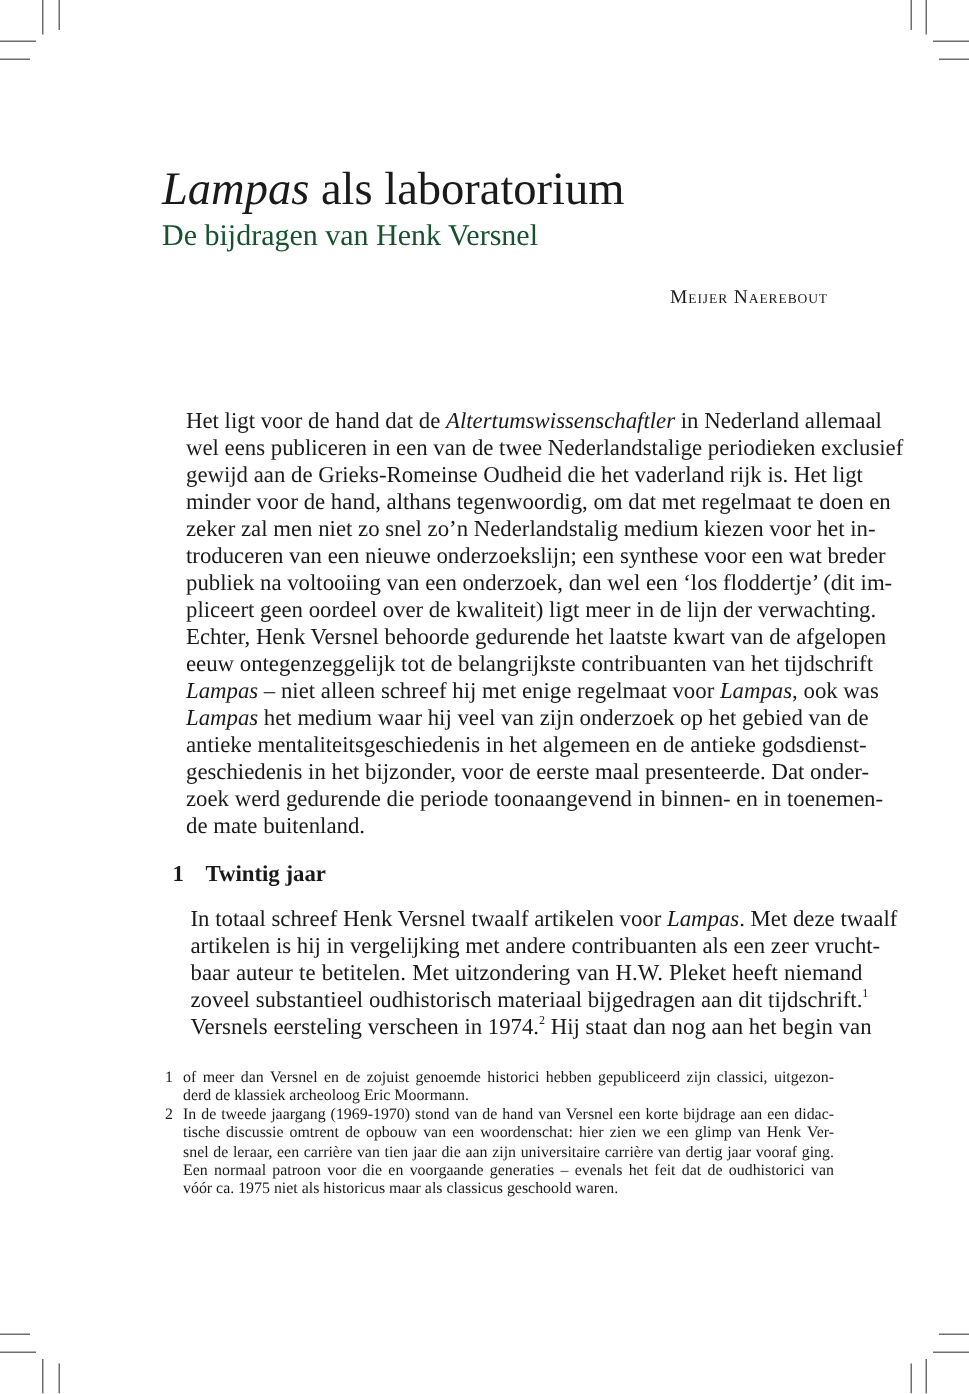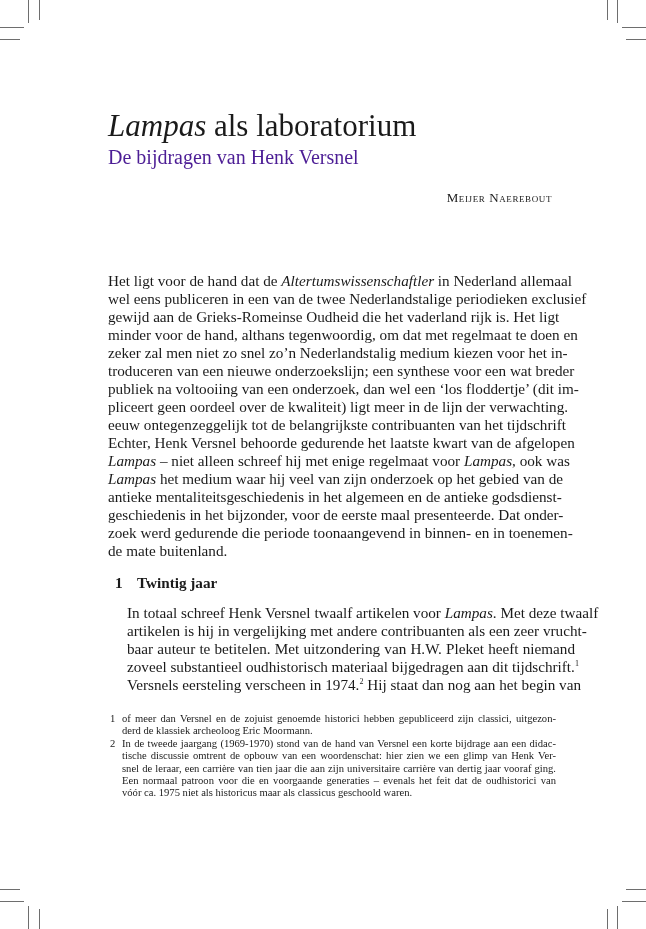--- a/index.html
+++ b/index.html
@@ -11,21 +11,21 @@
       position: absolute; left: 108px; top: 0; width: 448px;
       font-family: "DejaVu Serif", "Liberation Serif", serif;
     }
     .title {
       position: absolute; left: 0; top: 108px; width: 448px;
       font-family: Liberation Serif, serif; font-size: 31px; line-height: 36px; color: #1a1a1a; white-space: nowrap;
     }
     .title em { font-style: italic; }
     .subtitle {
       position: absolute; left: 0; top: 145px;
-      font-family: "Liberation Serif", serif; font-size: 20px; line-height: 24px; color: #4c1d95; white-space: nowrap;
+      font-family: "Liberation Serif", serif; font-size: 20px; line-height: 24px; color: #14532d; white-space: nowrap;
     }
     .author {
       position: absolute; right: 4px; top: 190px;
       font-family: "Liberation Serif", serif; font-size: 13px; line-height: 16px; font-variant: small-caps; letter-spacing: 0.6px; white-space: nowrap;
     }
     .para {
       position: absolute; left: 0; width: 448px;
       font-family: "Liberation Serif", serif; font-size: 15.2px; line-height: 18px;
     }
     .line { display: block; white-space: nowrap; text-align: justify; text-align-last: justify; height: 18px; }
@@ -69,31 +69,31 @@
 <div class="crop h" style="left:626px;top:889px;width:20px;"></div>
 <div class="crop h" style="left:622px;top:901px;width:24px;"></div>
 <div class="crop v" style="left:607px;top:909px;height:20px;"></div>
 <div class="crop v" style="left:617px;top:906px;height:23px;"></div>
 
 <div class="page">
   <div class="title"><em>Lampas</em><span> als laboratorium</span></div>
   <div class="subtitle">De bijdragen van Henk Versnel</div>
   <div class="author">Meijer Naerebout</div>
 
-  <div class="para" id="intro" style="top:272px;">
+  <div class="para" id="intro" style="top:272px;margin-left:16px;">
       <span class="line"><span>Het ligt voor de hand dat de </span><em>Altertumswissenschaftler</em><span> in Nederland allemaal</span></span>
       <span class="line"><span>wel eens publiceren in een van de twee Nederlandstalige periodieken exclusief</span></span>
       <span class="line"><span>gewijd aan de Grieks-Romeinse Oudheid die het vaderland rijk is. Het ligt</span></span>
       <span class="line"><span>minder voor de hand, althans tegenwoordig, om dat met regelmaat te doen en</span></span>
       <span class="line"><span>zeker zal men niet zo snel zo’n Nederlandstalig medium kiezen voor het in-</span></span>
       <span class="line"><span>troduceren van een nieuwe onderzoekslijn; een synthese voor een wat breder</span></span>
       <span class="line"><span>publiek na voltooiing van een onderzoek, dan wel een ‘los floddertje’ (dit im-</span></span>
       <span class="line"><span>pliceert geen oordeel over de kwaliteit) ligt meer in de lijn der verwachting.</span></span>
+      <span class="line"><span>Echter, Henk Versnel behoorde gedurende het laatste kwart van de afgelopen</span></span>
       <span class="line"><span>eeuw ontegenzeggelijk tot de belangrijkste contribuanten van het tijdschrift</span></span>
-      <span class="line"><span>Echter, Henk Versnel behoorde gedurende het laatste kwart van de afgelopen</span></span>
       <span class="line"><em>Lampas</em><span> – niet alleen schreef hij met enige regelmaat voor </span><em>Lampas</em><span>, ook was</span></span>
       <span class="line"><em>Lampas</em><span> het medium waar hij veel van zijn onderzoek op het gebied van de</span></span>
       <span class="line"><span>antieke mentaliteitsgeschiedenis in het algemeen en de antieke godsdienst-</span></span>
       <span class="line"><span>geschiedenis in het bijzonder, voor de eerste maal presenteerde. Dat onder-</span></span>
       <span class="line"><span>zoek werd gedurende die periode toonaangevend in binnen- en in toenemen-</span></span>
       <span class="line last"><span>de mate buitenland.</span></span>
     </div>
 
   <div class="heading">
     <span class="num">1</span><span>Twintig jaar</span>

